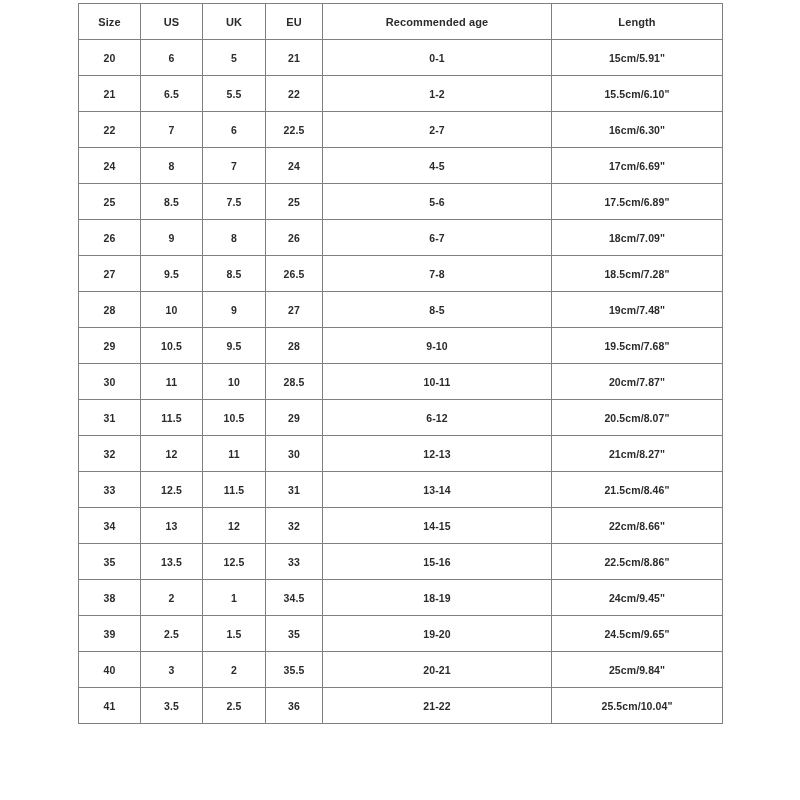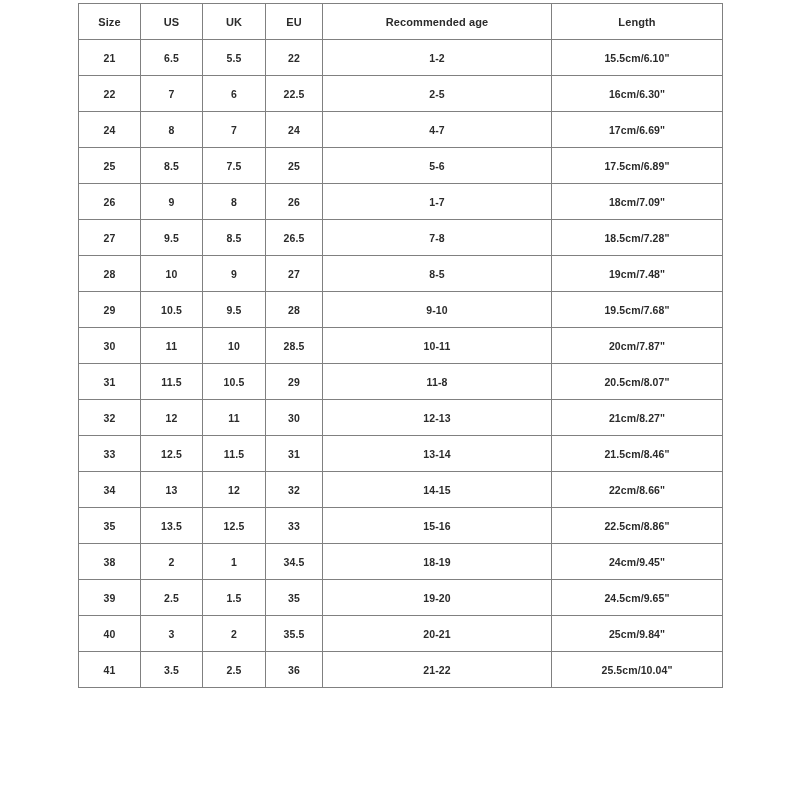--- a/index.html
+++ b/index.html
@@ -75,57 +75,65 @@
         <th>Size</th>
         <th>US</th>
         <th>UK</th>
         <th>EU</th>
         <th>Recommended age</th>
         <th>Length</th>
       </tr>
     </thead>
     <tbody id="size-chart-body">
         <tr>
+          <td>20</td>
+          <td>6</td>
+          <td>5</td>
+          <td>21</td>
+          <td>0-1</td>
+          <td>15cm/5.91"</td>
+        </tr>
+        <tr>
           <td>21</td>
           <td>6.5</td>
           <td>5.5</td>
           <td>22</td>
           <td>1-2</td>
           <td>15.5cm/6.10"</td>
         </tr>
         <tr>
           <td>22</td>
           <td>7</td>
           <td>6</td>
           <td>22.5</td>
-          <td>2-5</td>
+          <td>2-7</td>
           <td>16cm/6.30"</td>
         </tr>
         <tr>
           <td>24</td>
           <td>8</td>
           <td>7</td>
           <td>24</td>
-          <td>4-7</td>
+          <td>4-5</td>
           <td>17cm/6.69"</td>
         </tr>
         <tr>
           <td>25</td>
           <td>8.5</td>
           <td>7.5</td>
           <td>25</td>
           <td>5-6</td>
           <td>17.5cm/6.89"</td>
         </tr>
         <tr>
           <td>26</td>
           <td>9</td>
           <td>8</td>
           <td>26</td>
-          <td>1-7</td>
+          <td>6-7</td>
           <td>18cm/7.09"</td>
         </tr>
         <tr>
           <td>27</td>
           <td>9.5</td>
           <td>8.5</td>
           <td>26.5</td>
           <td>7-8</td>
           <td>18.5cm/7.28"</td>
         </tr>
@@ -151,21 +159,21 @@
           <td>10</td>
           <td>28.5</td>
           <td>10-11</td>
           <td>20cm/7.87"</td>
         </tr>
         <tr>
           <td>31</td>
           <td>11.5</td>
           <td>10.5</td>
           <td>29</td>
-          <td>11-8</td>
+          <td>6-12</td>
           <td>20.5cm/8.07"</td>
         </tr>
         <tr>
           <td>32</td>
           <td>12</td>
           <td>11</td>
           <td>30</td>
           <td>12-13</td>
           <td>21cm/8.27"</td>
         </tr>

